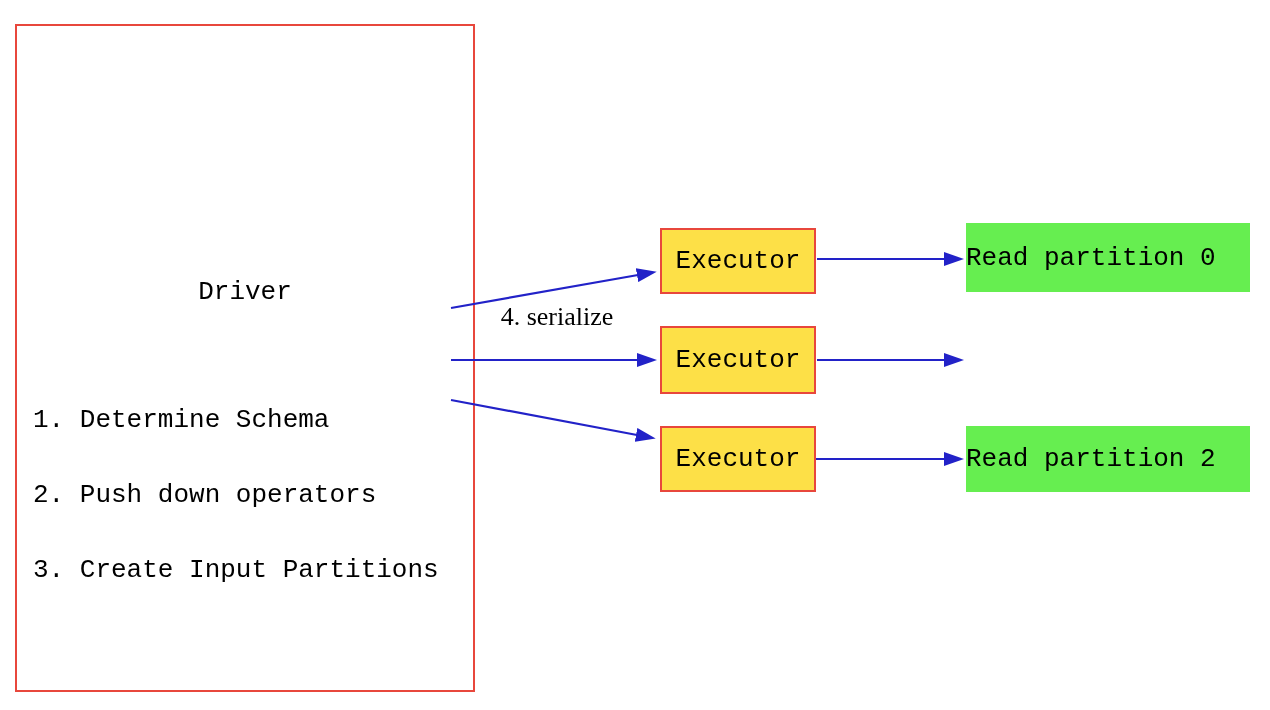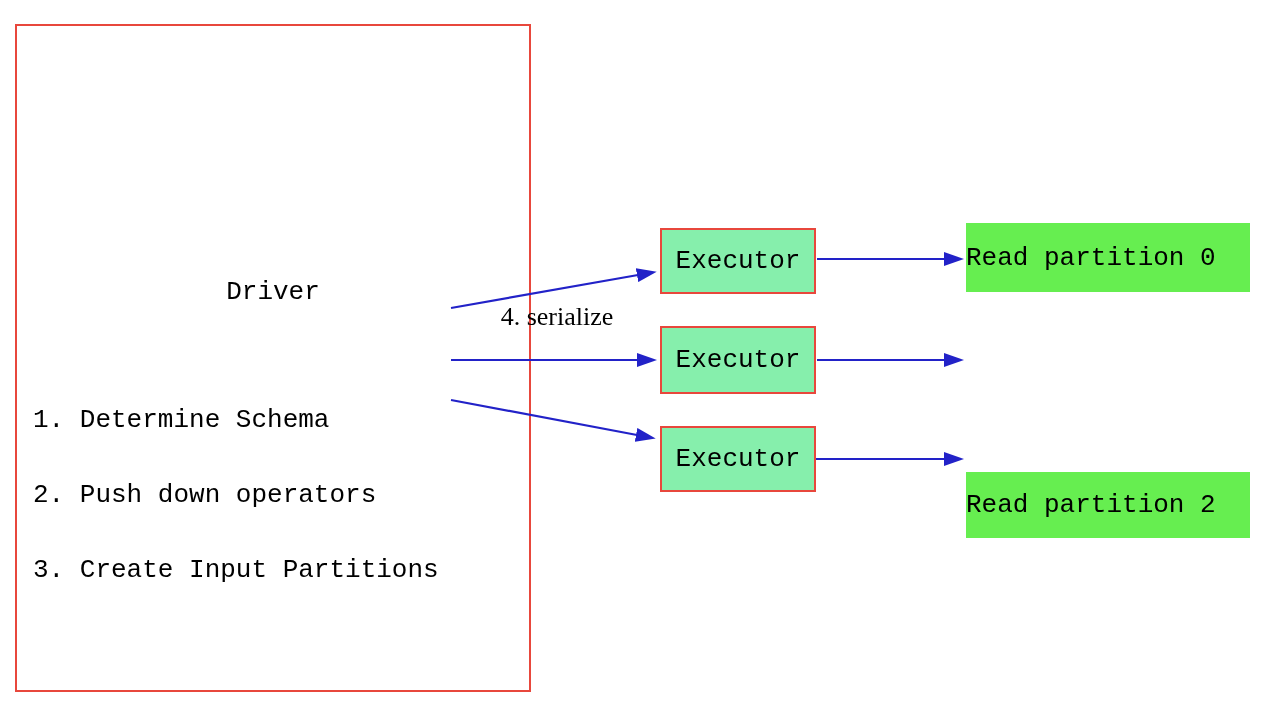--- a/index.html
+++ b/index.html
@@ -7,41 +7,41 @@
     --arrow-blue:#2222c8;
     --partition-green:#66ee50;
     --text-black:#000000;
   }
   *{margin:0;padding:0;box-sizing:border-box;}
   html,body{width:1270px;height:710px;background:#ffffff;overflow:hidden;}
   .stage{position:relative;width:1270px;height:710px;background:#ffffff;
          font-family:"Liberation Mono","DejaVu Sans Mono",monospace;color:var(--text-black);}
 
   
-  .driver{position:absolute;left:15px;top:24px;width:516px;height:668px;
+  .driver{position:absolute;left:15px;top:24px;width:460px;height:668px;
           border:2px solid var(--box-border-red);background:#ffffff;}
   .driver-title{position:absolute;left:0;top:253px;width:100%;text-align:center;
                 font-size:26px;line-height:26px;letter-spacing:0;}
   .driver-steps{position:absolute;left:16px;top:332px;font-size:26px;line-height:25px;white-space:pre;}
 
   
   .executor{position:absolute;left:660px;width:156px;height:66px;
-            border:2px solid var(--box-border-red);background:#86efac;
+            border:2px solid var(--box-border-red);background:#fde047;
             display:flex;align-items:center;justify-content:center;font-size:26px;}
   .executor.e0{top:228px;}
   .executor.e1{top:326px;height:68px;}
   .executor.e2{top:426px;}
 
   
   .partition{position:absolute;left:966px;width:284px;
              background:var(--partition-green);
              display:flex;align-items:center;justify-content:flex-start;font-size:26px;}
   .partition.p0{top:223px;height:69px;}
   .partition.p1{top:325px;height:68px;}
-  .partition.p2{top:426px;height:66px;margin-top:46px;}
+  .partition.p2{top:426px;height:66px;}
 
   
   .arrow-label{position:absolute;text-align:center;
                font-family:"Liberation Serif","DejaVu Serif",serif;
                font-size:26px;line-height:27px;}
   .label-serialize{left:407px;top:303px;width:300px;}
   .label-reader{left:793px;top:304px;width:200px;}
 
   
   svg.arrows{position:absolute;left:0;top:0;width:1270px;height:710px;pointer-events:none;}

